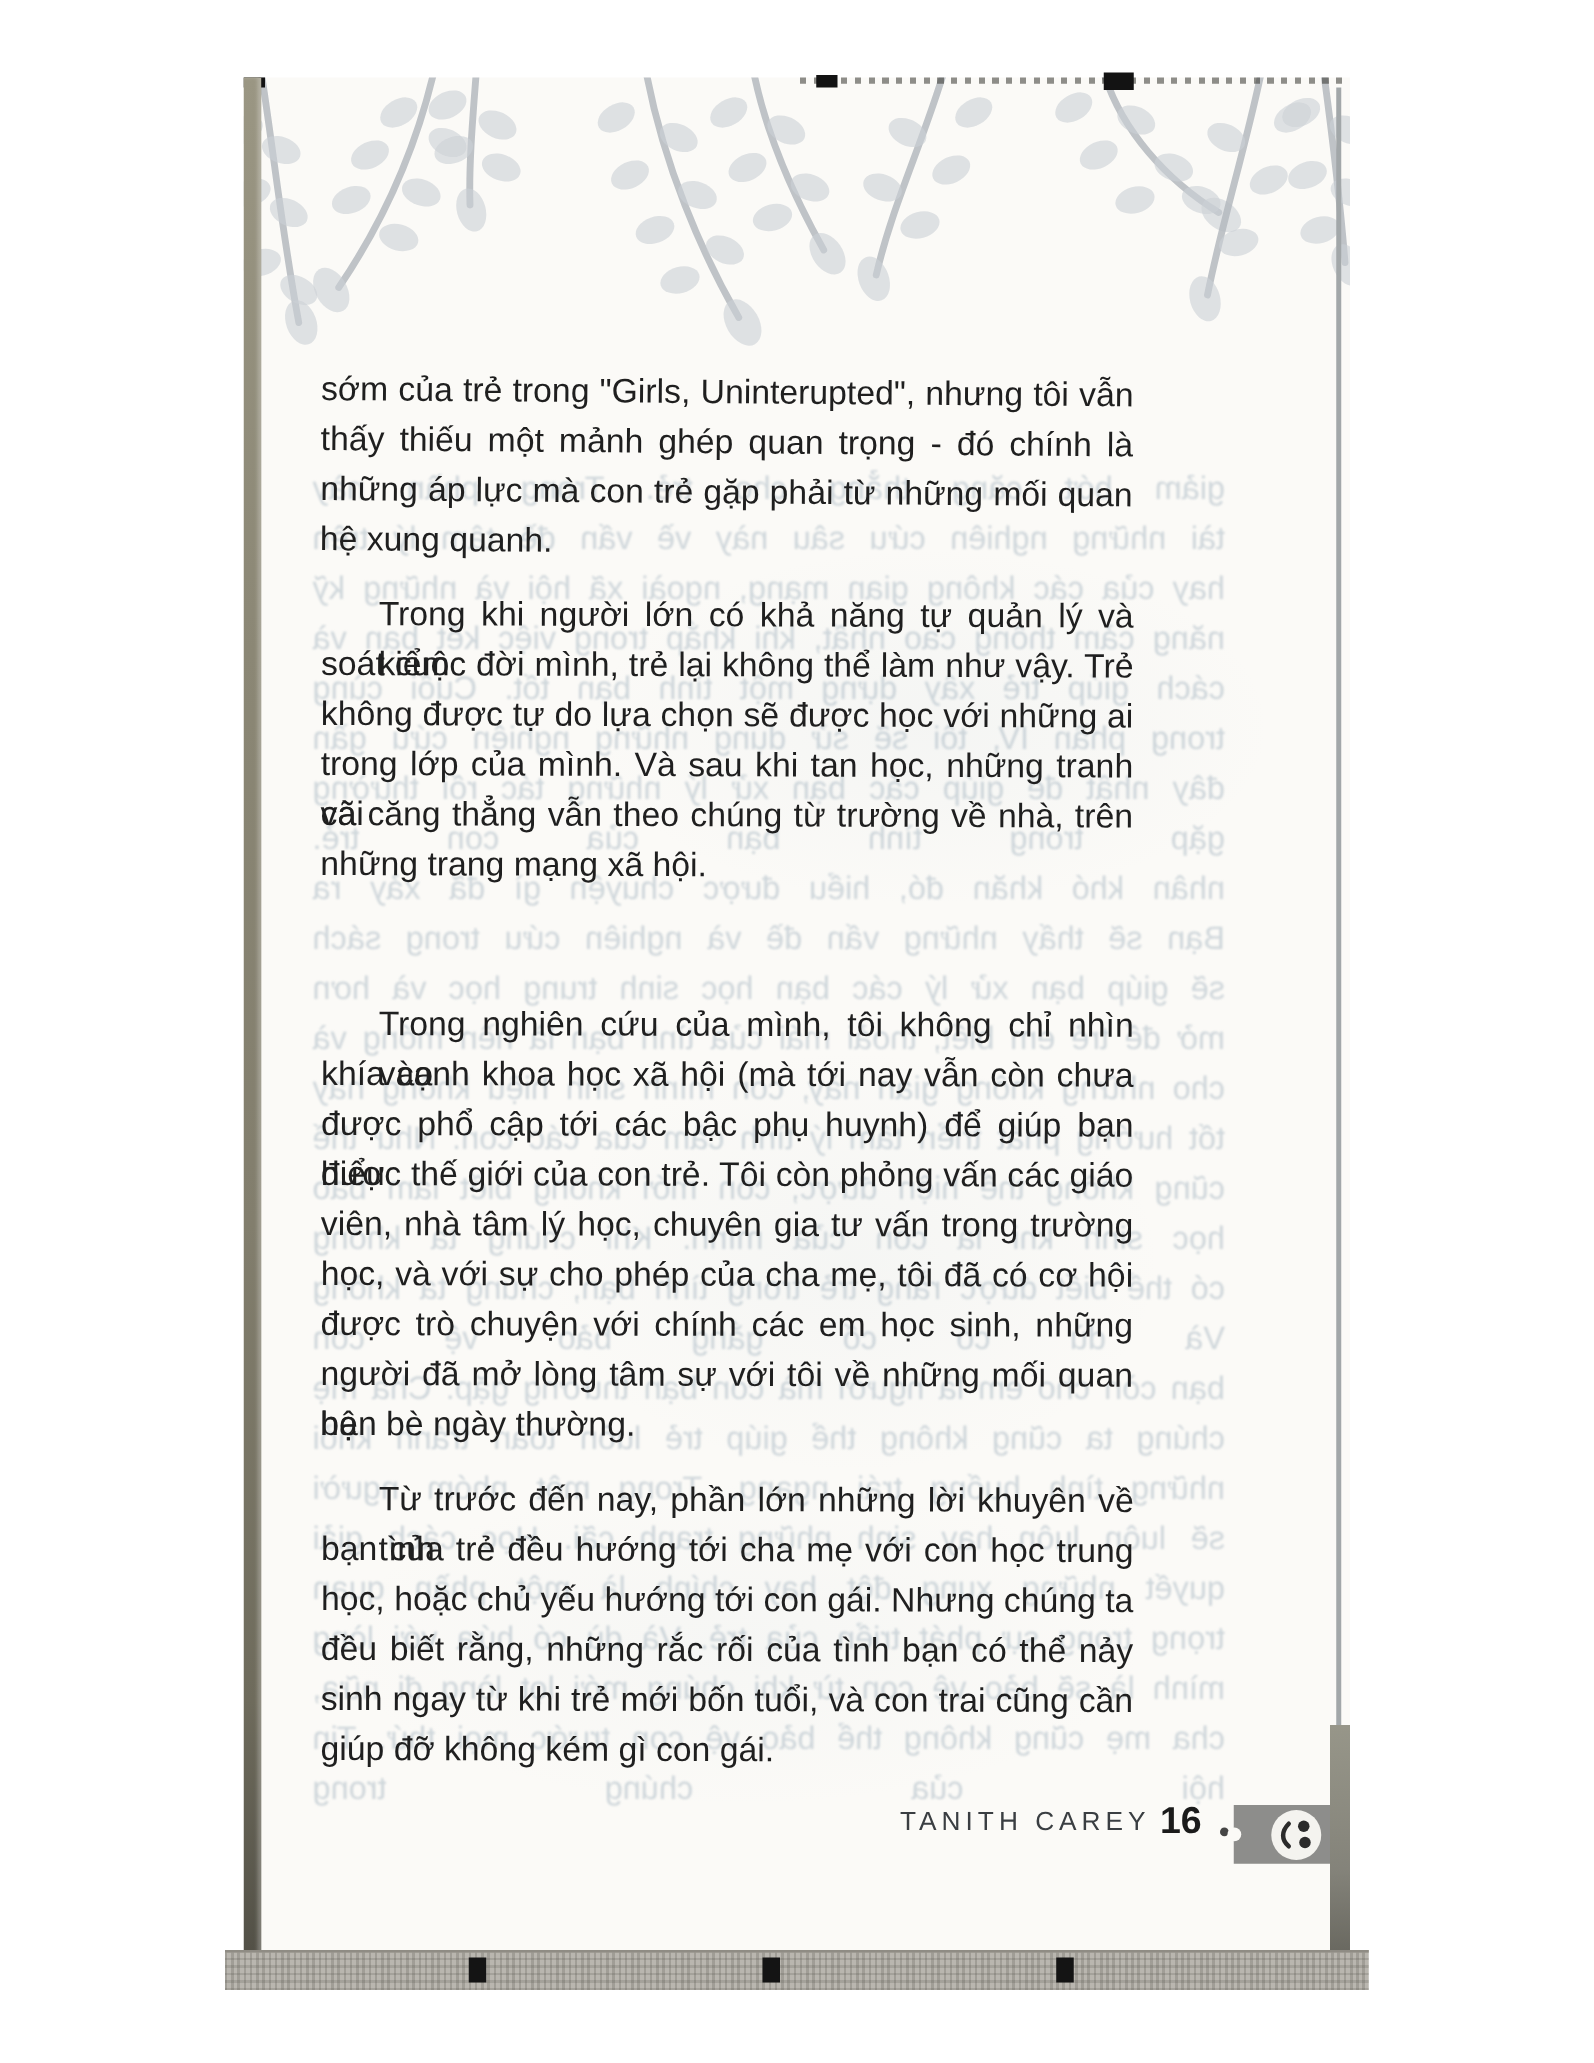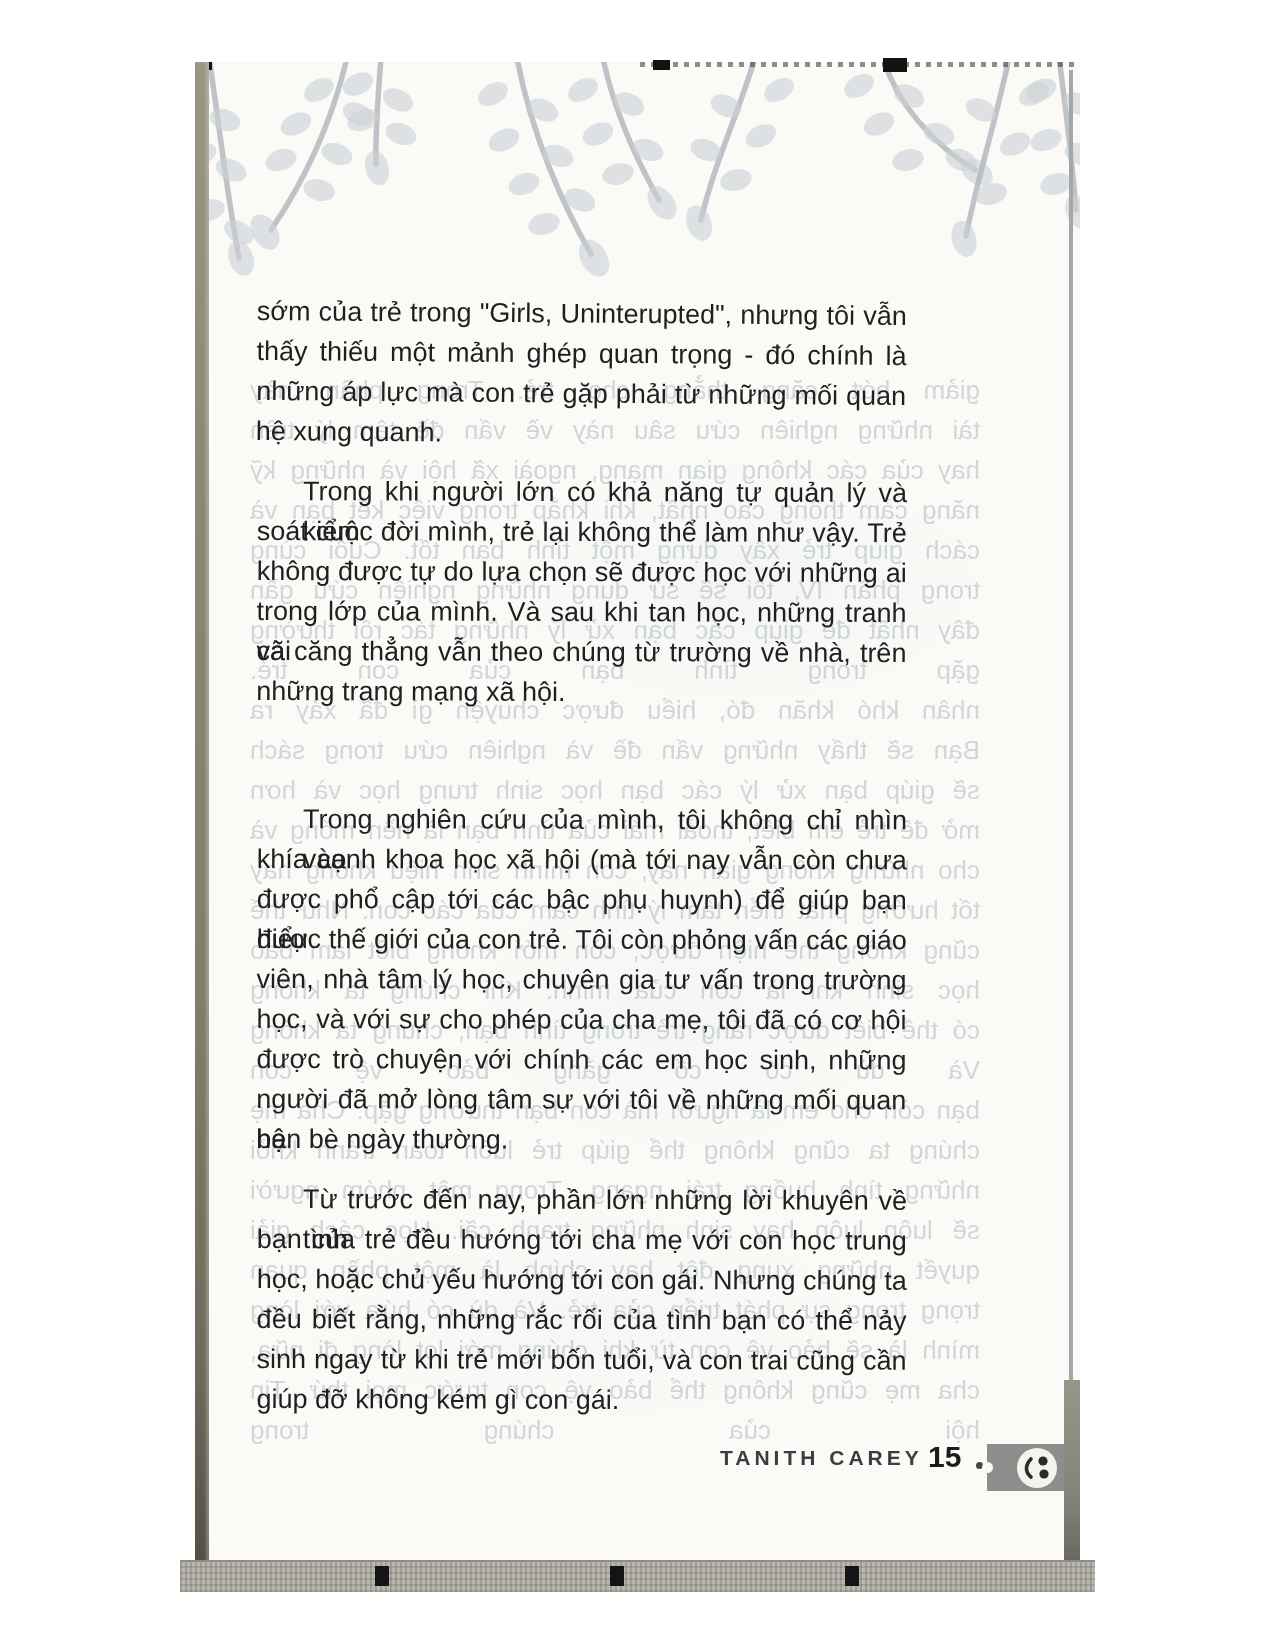--- a/index.html
+++ b/index.html
@@ -41,21 +41,21 @@
      text-align:justify;text-align-last:justify;white-space:nowrap;overflow:hidden;}
   
   .text-layer{position:absolute;left:0;top:0;width:885px;height:1528px;}
   .para{position:absolute;left:62px;width:650px;color:#1f1f1f;transform-origin:left top;}
   .tline{font-size:27px;line-height:40px;height:40px;font-weight:500;
      text-align:justify;text-align-last:justify;white-space:normal;}
   .tline.lastline{text-align-last:left;}
   .tline.firstindent{padding-left:46px;}
   
   .author{position:absolute;left:525px;top:1384px;font-size:21px;letter-spacing:4px;
-     color:#3a3e42;font-weight:700;}
+     color:#3a3e42;font-weight:400;}
   .pagenum{position:absolute;left:733px;top:1378px;font-size:30px;font-weight:700;color:#1b1b1b;}
   .footer-dot{position:absolute;left:781px;top:1400px;width:7px;height:7px;border-radius:50%;background:#454545;}
   .tab{position:absolute;left:792px;top:1382px;width:93px;height:47px;background:#8d8d8b;}
   .tab-notch{position:absolute;left:-5px;top:18px;width:11px;height:11px;border-radius:50%;background:#fbfaf7;}
   .tab svg{position:absolute;left:27px;top:1px;}
 </style>
 </head>
 <body>
 
 <div class="canvas">
@@ -213,21 +213,21 @@
           <div class="tline firstindent">Từ trước đến nay, phần lớn những lời khuyên về tình</div>
           <div class="tline">bạn của trẻ đều hướng tới cha mẹ với con học trung</div>
           <div class="tline">học, hoặc chủ yếu hướng tới con gái. Nhưng chúng ta</div>
           <div class="tline">đều biết rằng, những rắc rối của tình bạn có thể nảy</div>
           <div class="tline">sinh ngay từ khi trẻ mới bốn tuổi, và con trai cũng cần</div>
           <div class="tline lastline">giúp đỡ không kém gì con gái.</div>
         </div>
       </div>
 
     <div class="author">TANITH CAREY</div>
-    <div class="pagenum">15</div>
+    <div class="pagenum">16</div>
     <div class="footer-dot"></div>
     <div class="tab">
       <div class="tab-notch"></div>
       <svg width="46" height="46" viewBox="-23 -23 46 46">
         <circle cx="0" cy="0" r="20" fill="#f4f3ef"></circle>
         <path d="M -6 -9 C -12 -3 -12 4 -6 9" stroke="#2b2b2b" stroke-width="3.6" fill="none" stroke-linecap="round"></path>
         <circle cx="6" cy="-7" r="4.6" fill="#2b2b2b"></circle>
         <circle cx="7" cy="6" r="4.6" fill="#2b2b2b"></circle>
       </svg>
     </div>

